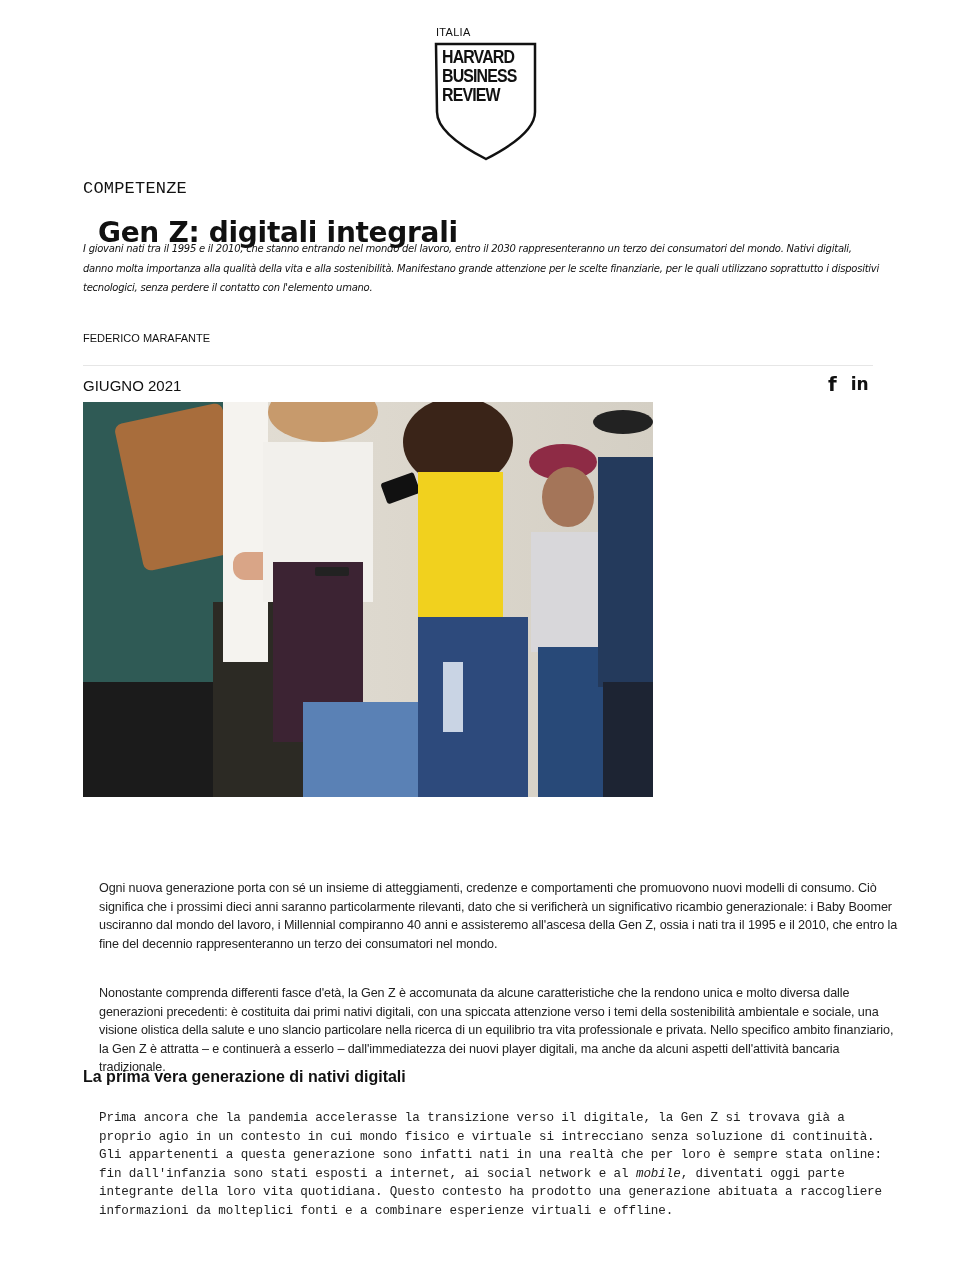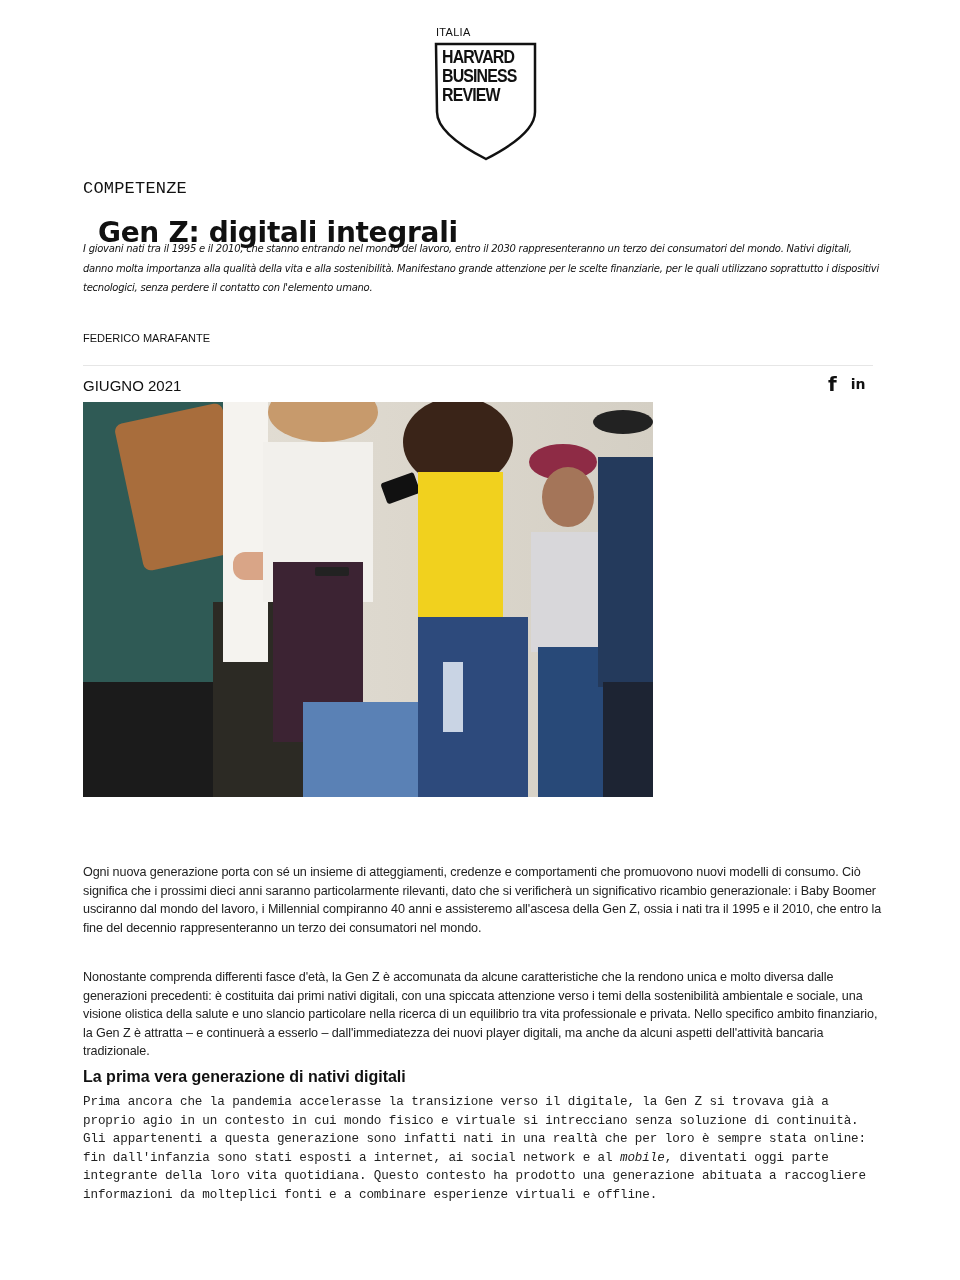--- a/index.html
+++ b/index.html
@@ -10,23 +10,23 @@
   .logo-text { position: absolute; left: 8px; top: 21px; font-family: "Liberation Sans", sans-serif; font-weight: bold; font-size: 18.5px; line-height: 19px; letter-spacing: -1px; transform: scaleX(0.86); transform-origin: left top; color: #111; }
   .section { position: absolute; left: 83px; top: 179px; font-size: 17px; letter-spacing: 0.2px; color: #111; font-family: Liberation Mono, monospace; }
   .title { position: absolute; left: 82px; top: 200px; font-family: "DejaVu Sans", sans-serif; font-weight: bold; font-size: 28px; letter-spacing: -0.3px; color: #111; margin: 16px; }
   .lede { position: absolute; left: 83px; top: 239px; width: 800px; font-family: "DejaVu Sans", sans-serif; font-style: italic; font-size: 10px; line-height: 19.5px; color: #111; letter-spacing: -0.25px; margin: 0; }
   .author { position: absolute; left: 83px; top: 332px; font-size: 11px; color: #111; text-align: right; }
   .divider { position: absolute; left: 83px; top: 365px; width: 790px; height: 1px; background: #e6e6e6; }
   .date { position: absolute; left: 83px; top: 377px; font-size: 15px; color: #111; }
   .share { position: absolute; left: 828px; top: 372px; display: flex; gap: 14px; align-items: center; }
   .share span { font-weight: bold; color: #111; cursor: pointer; }
   .share .fb { font-size: 20px; font-family: "DejaVu Sans", sans-serif; }
-  .share .li { font-size: 14px; font-family: "DejaVu Sans", sans-serif; }
+  .share .li { font-size: 17px; font-family: "DejaVu Sans", sans-serif; }
   .hero { position: absolute; left: 83px; top: 402px; width: 570px; height: 395px; overflow: hidden; background: #d9d4cc; }
-  .body-text { position: absolute; left: 83px; width: 800px; font-size: 12.6px; line-height: 18.5px; color: #222; margin: 0; letter-spacing: -0.1px; }
+  .body-text { position: absolute; left: 83px; width: 800px; font-size: 12.6px; line-height: 18.5px; color: #222; margin: 16px; letter-spacing: -0.1px; }
   .p1 { top: 863px; }
   .p2 { top: 968px; }
   .subhead { position: absolute; left: 83px; top: 1068px; font-weight: bold; font-size: 16px; color: #111; margin: 0; }
   .p3 { top: 1093px; font-family: Liberation Mono, monospace; }
 </style>
 </head>
 <body>
 
 <div class="logo-wrap">
   <div class="logo-country">ITALIA</div>

